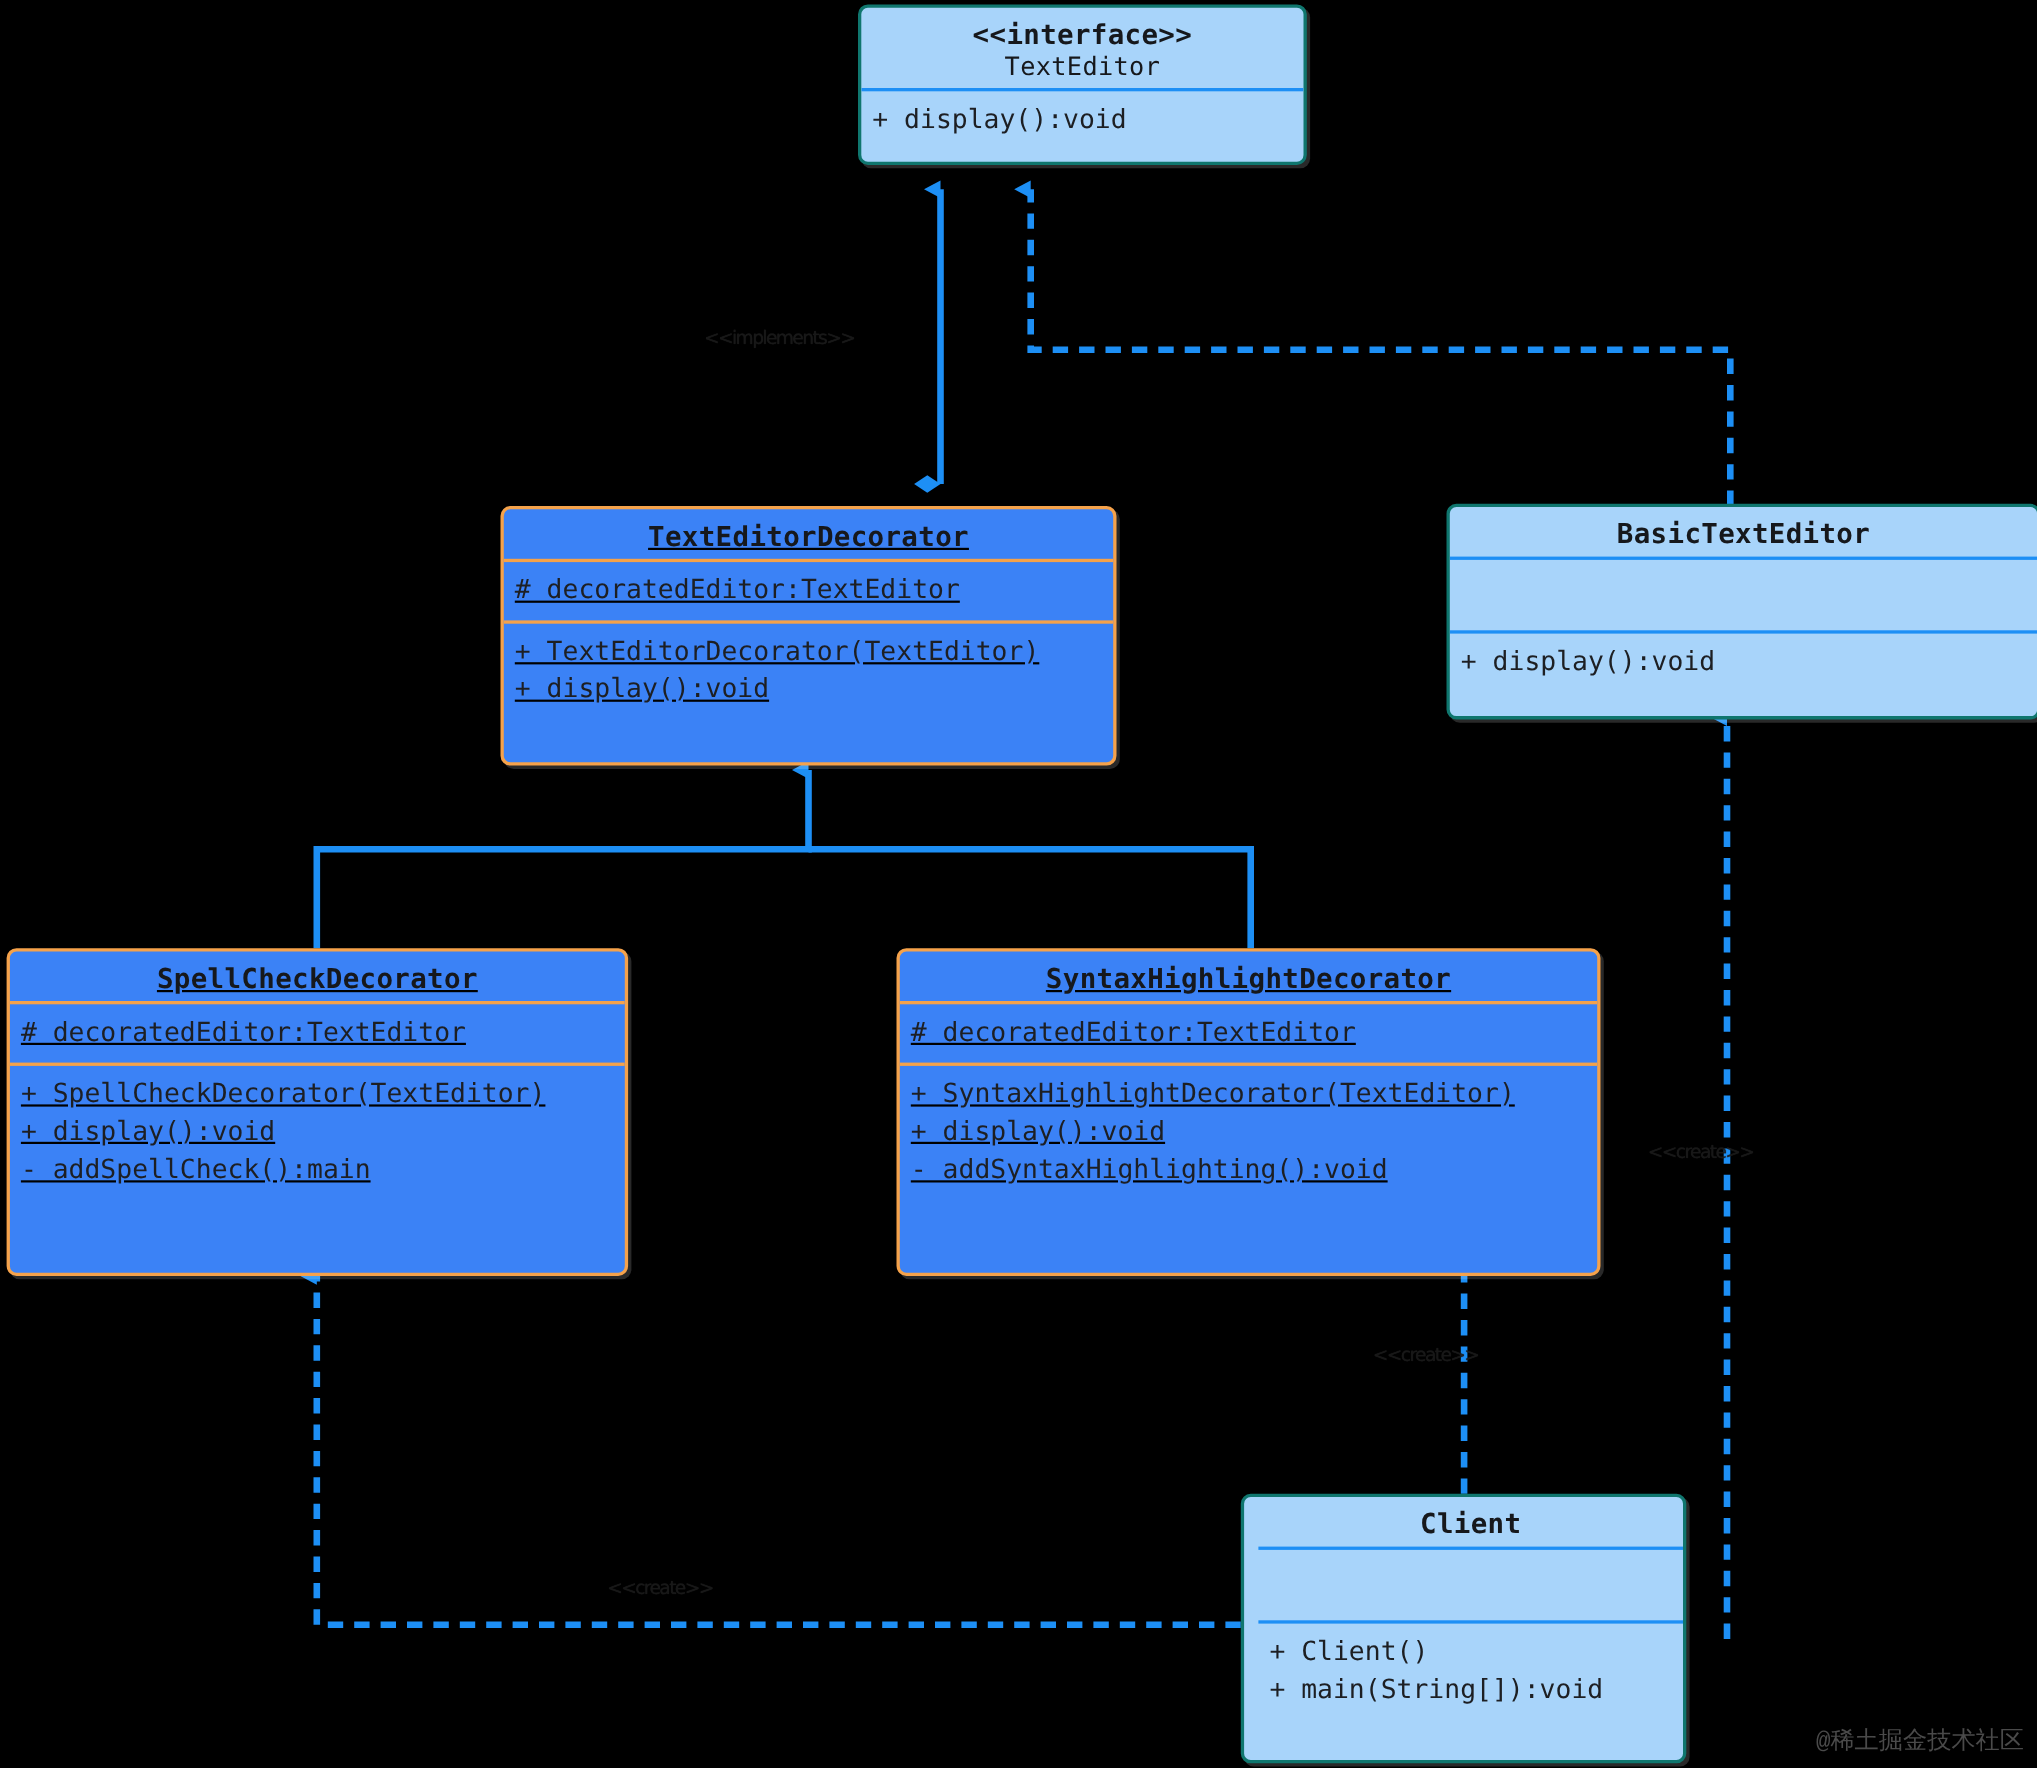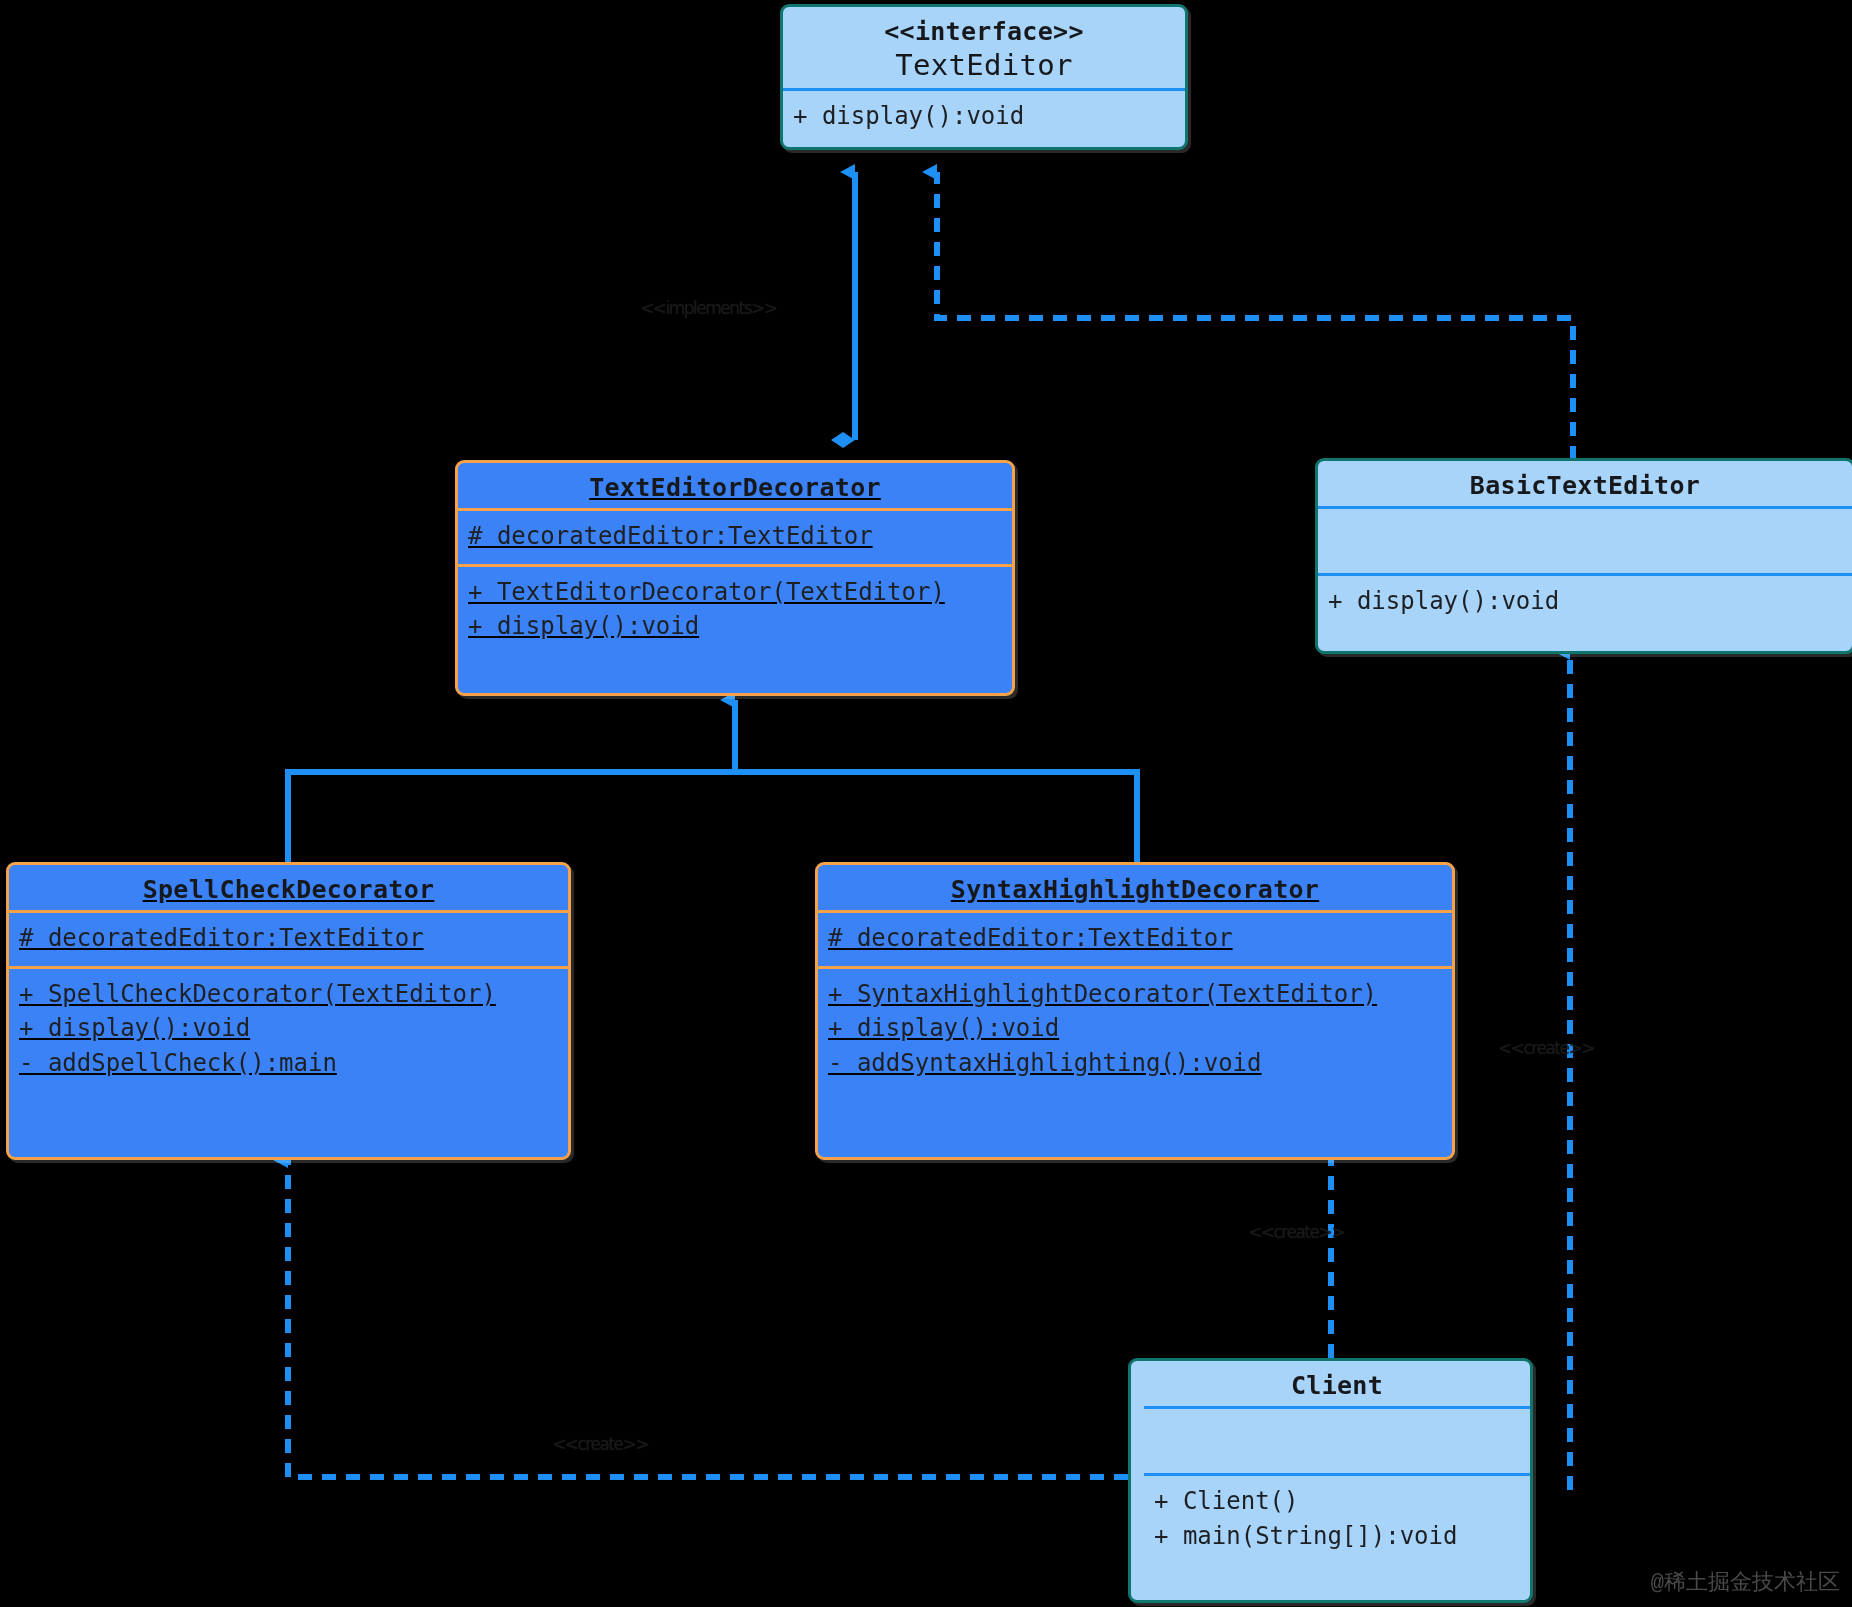--- a/index.html
+++ b/index.html
@@ -48,21 +48,21 @@
   }
   .cls-header .stereo {
     display: block;
     font-weight: bold;
     font-size: 25px;
     margin-bottom: 2px;
   }
   .cls-header .plainname {
     display: block;
     font-weight: normal;
-    font-size: 29px;
+    font-size: 23px;
   }
   .cls-sep-blue { border-top: 3px solid #1D8FF5; }
   .cls-sep-orange { border-top: 3px solid #F5A24B; }
   .cls-section {
     padding: 8px 10px 10px 10px;
     font-size: 24px;
     color: #1d1f23;
     line-height: 1.44;
   }
   .cls-section.empty { min-height: 46px; }

